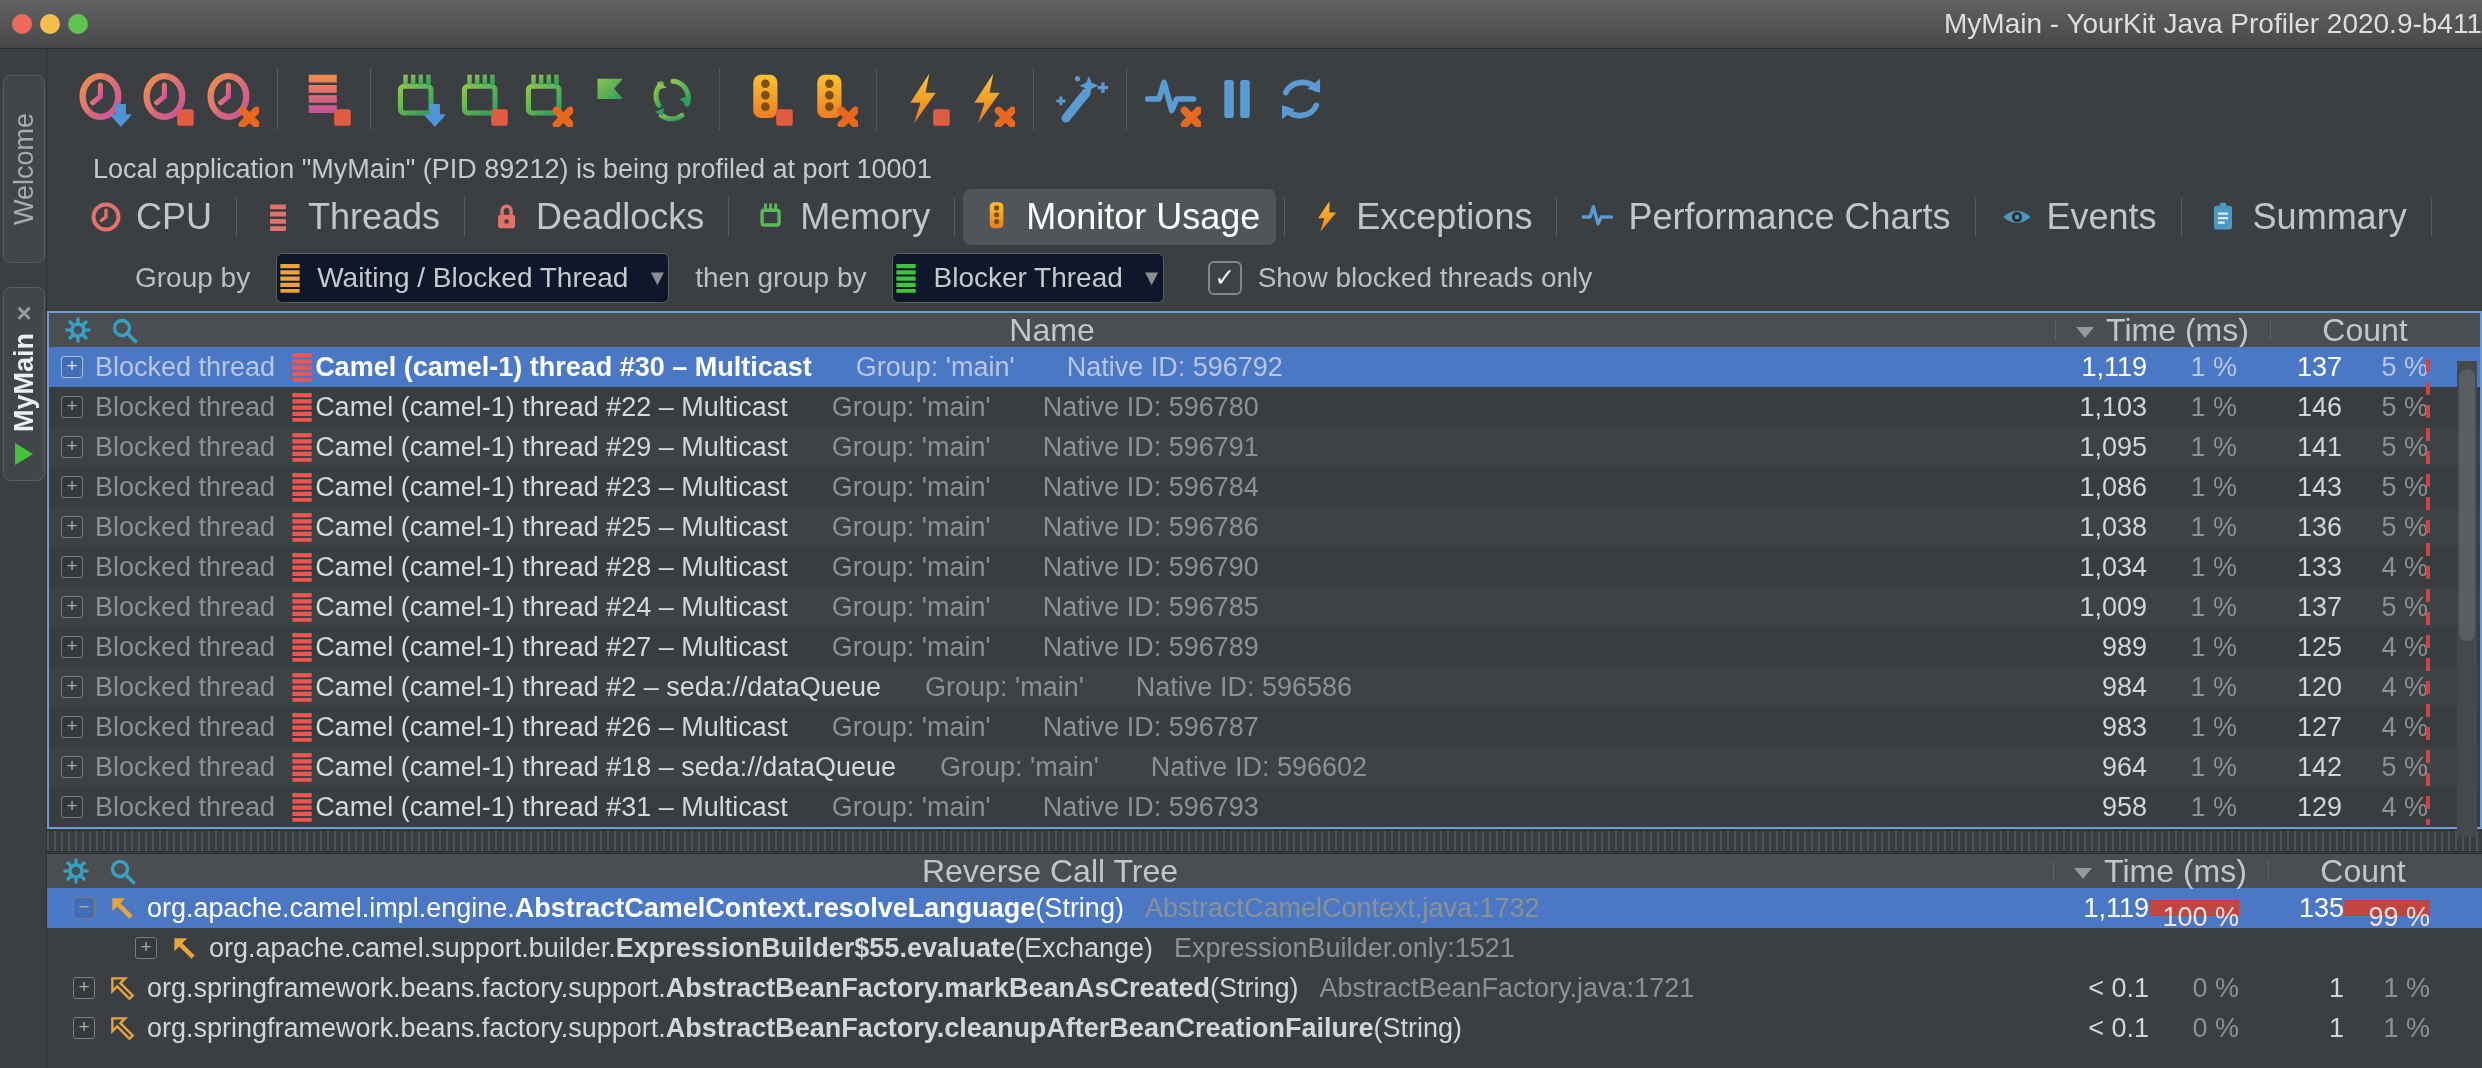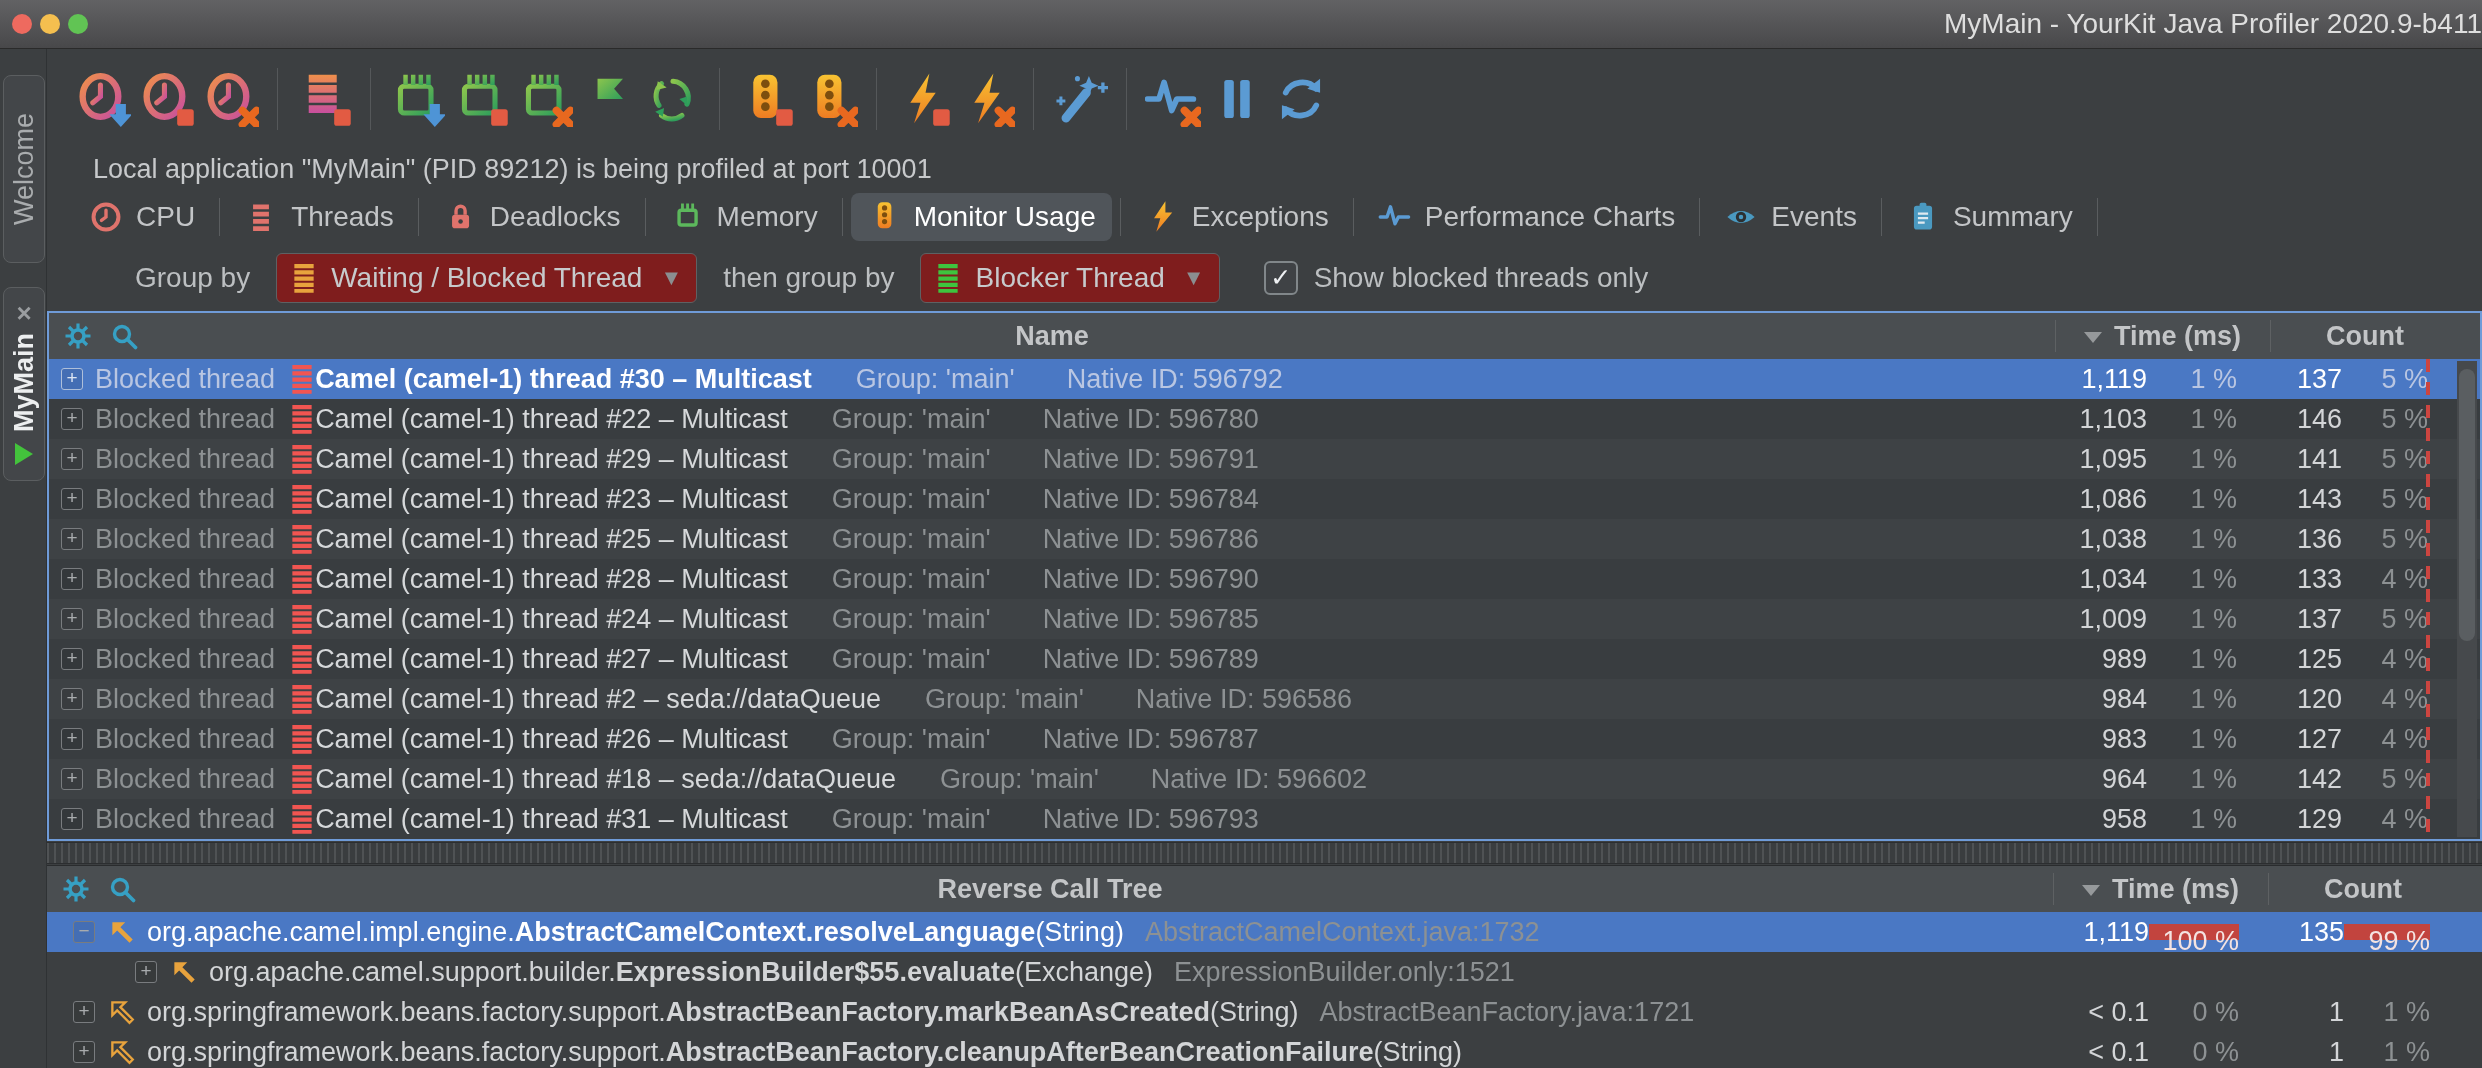--- a/index.html
+++ b/index.html
@@ -27,35 +27,35 @@
 
   
   .toolbar{height:100px;display:flex;align-items:center;padding-left:24px;}
   .tbtn{width:64px;height:64px;display:flex;align-items:center;justify-content:center;flex:none;}
   .tsep{width:1px;height:62px;background:#55585a;margin:0 14px;flex:none;}
 
   
   .status{height:40px;line-height:40px;padding-left:46px;font-size:27px;color:#c7c9cb;}
 
   
-  .tabbar{height:56px;display:flex;align-items:center;padding-left:26px;font-size:28px;color:#c3c5c7;}
+  .tabbar{height:56px;display:flex;align-items:center;padding-left:26px;font-size:36px;color:#c3c5c7;}
   .tab{display:flex;align-items:center;gap:13px;padding:7px 16px;border-radius:8px;flex:none;white-space:nowrap;}
   .tab.selected{background:#50555a;color:#ffffff;}
   .tabsep{width:1px;height:38px;background:#5a5d5f;margin:0 8px;flex:none;}
 
   
   .filterrow{height:66px;display:flex;align-items:center;padding-left:88px;gap:26px;font-size:28px;color:#bcbfc1;}
-  .dd{display:flex;align-items:center;gap:14px;background:#7f1d1d;border:1px solid #5e6163;border-radius:6px;padding:8px 14px;color:#c7cacc;white-space:nowrap;}
+  .dd{display:flex;align-items:center;gap:14px;background:#0f172a;border:1px solid #5e6163;border-radius:6px;padding:8px 0;color:#c7cacc;white-space:nowrap;}
   .dd .arr{color:#8b8e90;font-size:22px;margin-left:4px;}
   .cbwrap{display:flex;align-items:center;gap:16px;margin-left:18px;}
   .cb{width:30px;height:30px;border:2px solid #81878a;border-radius:6px;background:#3f4245;color:#eef0f2;font-size:25px;line-height:28px;text-align:center;}
 
   
   .panel-top{border:2px solid #6f9bd8;position:relative;background:#3c3f41;}
-  .phead{height:46px;background:#4a4e51;display:flex;align-items:center;position:relative;font-size:27px;color:#c3c5c7;font-weight:bold;}
+  .phead{height:34px;background:#4a4e51;display:flex;align-items:center;position:relative;font-size:32px;color:#c3c5c7;}
   .phead .icons{display:flex;gap:16px;padding-left:14px;z-index:2;}
   .ph-title{position:absolute;left:0;width:2006px;text-align:center;}
   .ph-sep1{position:absolute;left:2006px;top:7px;bottom:7px;width:1px;background:#5e6163;}
   .ph-sep2{position:absolute;left:2221px;top:7px;bottom:7px;width:1px;background:#5e6163;}
   .ph-time{position:absolute;left:2006px;width:215px;text-align:center;}
   .ph-count{position:absolute;left:2221px;width:190px;text-align:center;}
   .sorttri{display:inline-block;width:0;height:0;border-left:9px solid transparent;border-right:9px solid transparent;border-top:11px solid #96999b;margin-right:12px;vertical-align:middle;}
 
   .trows{position:relative;height:480px;overflow:hidden;}
   .trow{height:40px;display:flex;align-items:center;font-size:27px;white-space:nowrap;}

